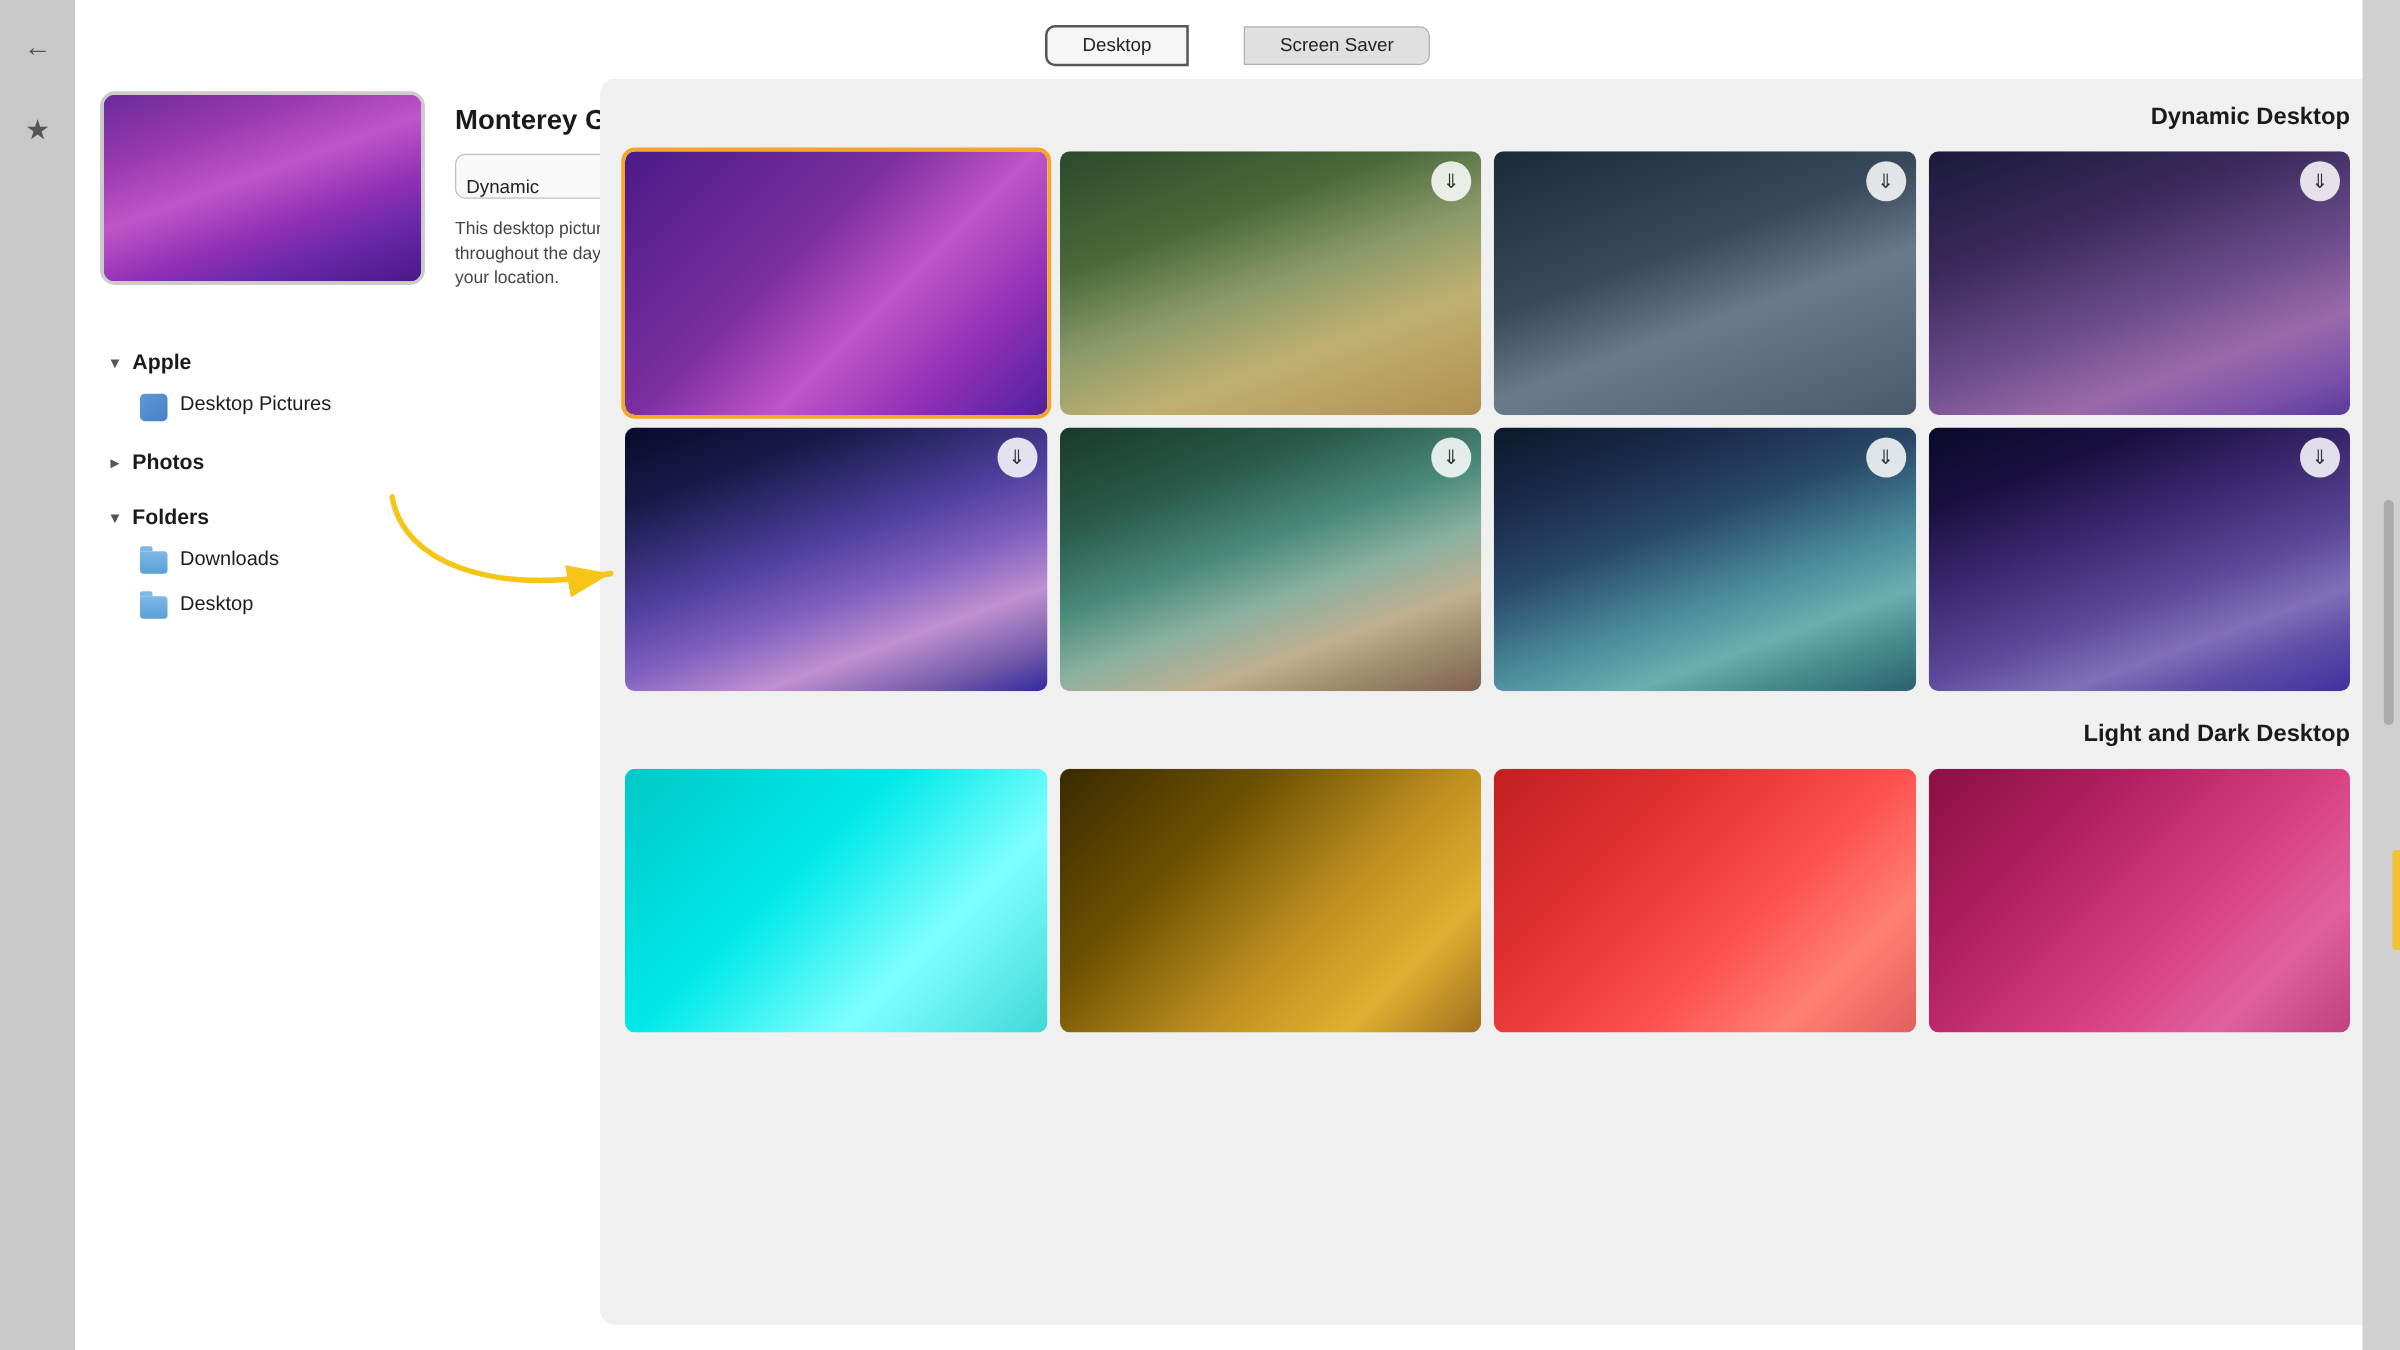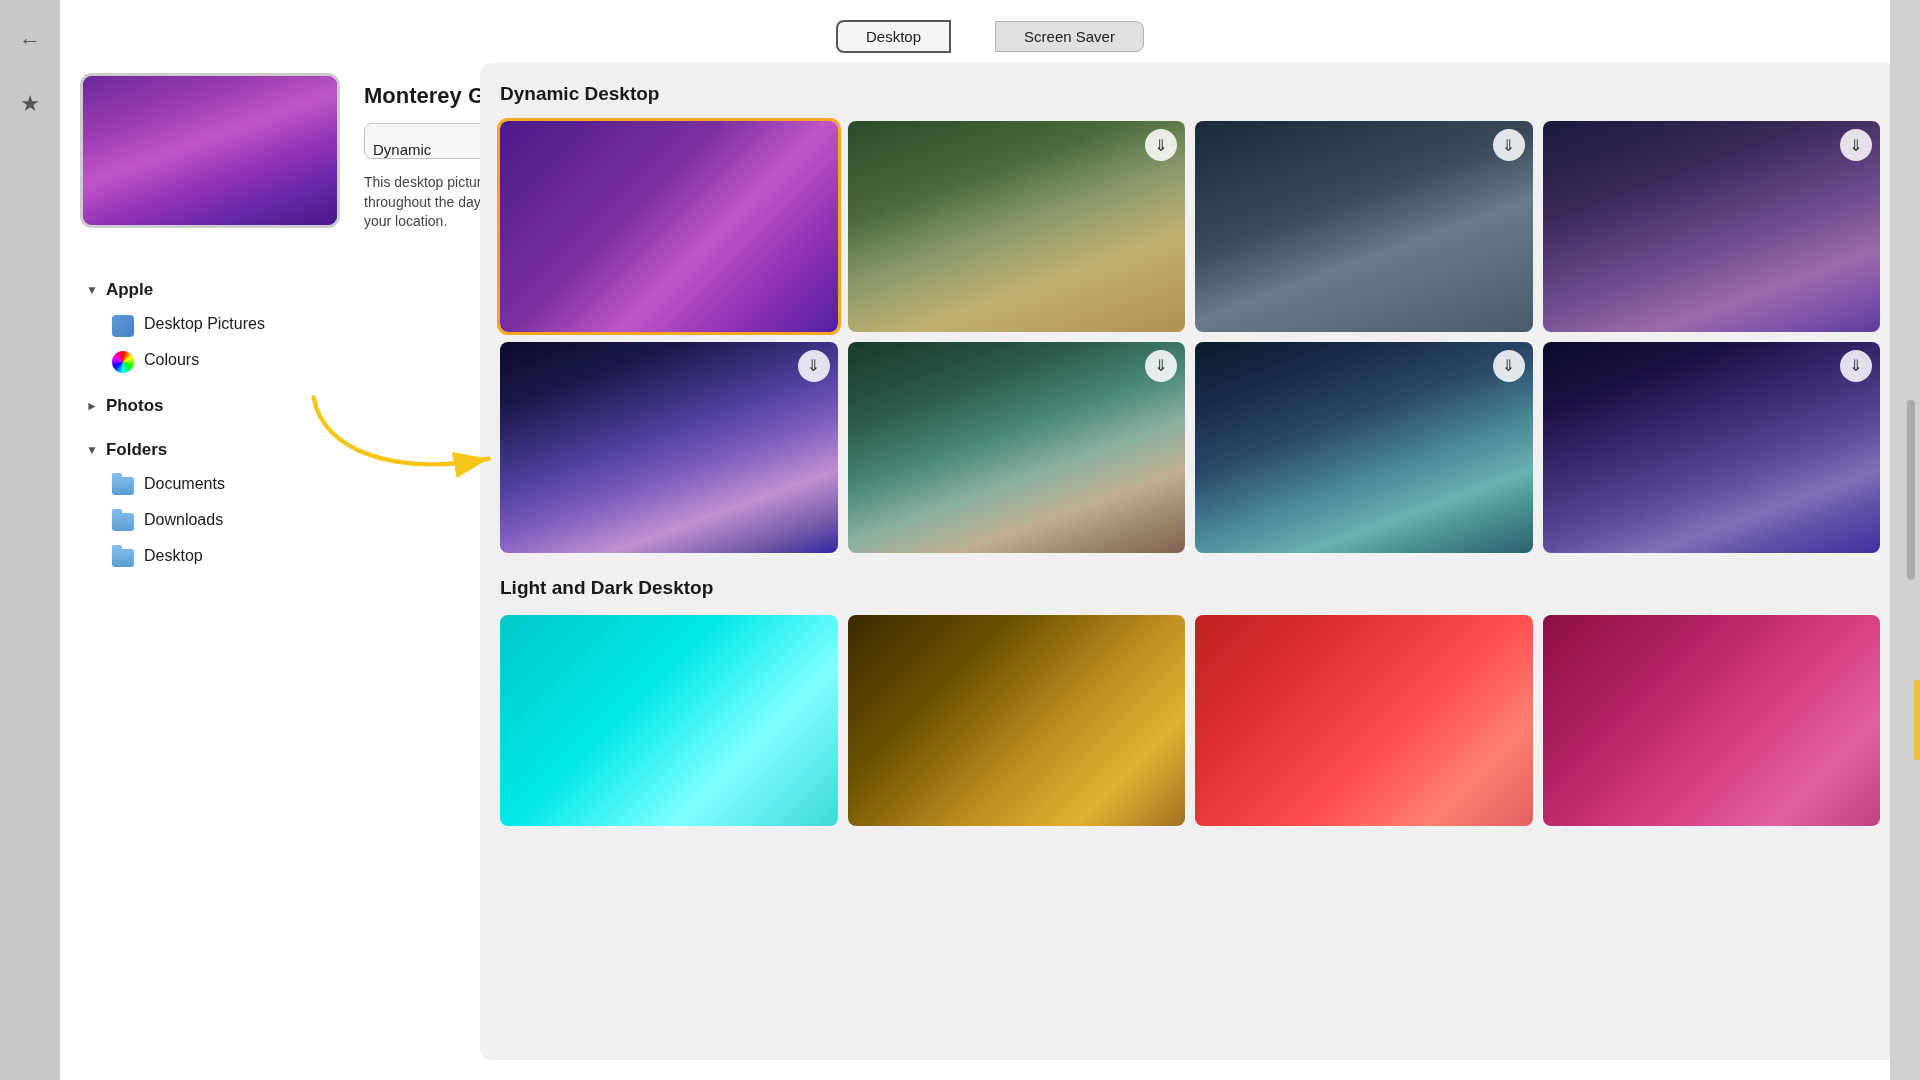--- a/index.html
+++ b/index.html
@@ -275,20 +275,21 @@
       border-radius: 12px;
       overflow-y: auto;
       padding: 20px;
     }
 
     .section-title {
       font-size: 19px;
       font-weight: 600;
       color: #1a1a1a;
       margin-bottom: 16px;
+      text-align: right;
     }
 
     .wallpaper-grid {
       display: grid;
       grid-template-columns: repeat(4, 1fr);
       gap: 10px;
       margin-bottom: 24px;
     }
 
     .wallpaper-item {
@@ -446,43 +447,33 @@
 
         <div class="nav-section">
           <div class="nav-section-header">
             <span class="chevron">▼</span>
             <span>Apple</span>
           </div>
           <div class="nav-item">
             <div class="nav-item-icon icon-desktop-pics"></div>
             <span>Desktop Pictures</span>
           </div>
-          <div class="nav-item">
-            <div class="nav-item-icon icon-colours"></div>
-            <span>Colours</span>
-          </div>
         </div>
 
         <div class="nav-section">
           <div class="nav-section-header">
             <span class="chevron">►</span>
             <span>Photos</span>
           </div>
         </div>
 
         <div class="nav-section">
           <div class="nav-section-header">
             <span class="chevron">▼</span>
             <span>Folders</span>
-          </div>
-          <div class="nav-item">
-            <div class="nav-item-icon">
-              <div class="folder-icon"></div>
-            </div>
-            <span>Documents</span>
           </div>
           <div class="nav-item">
             <div class="nav-item-icon">
               <div class="folder-icon"></div>
             </div>
             <span>Downloads</span>
           </div>
           <div class="nav-item">
             <div class="nav-item-icon">
               <div class="folder-icon"></div>

